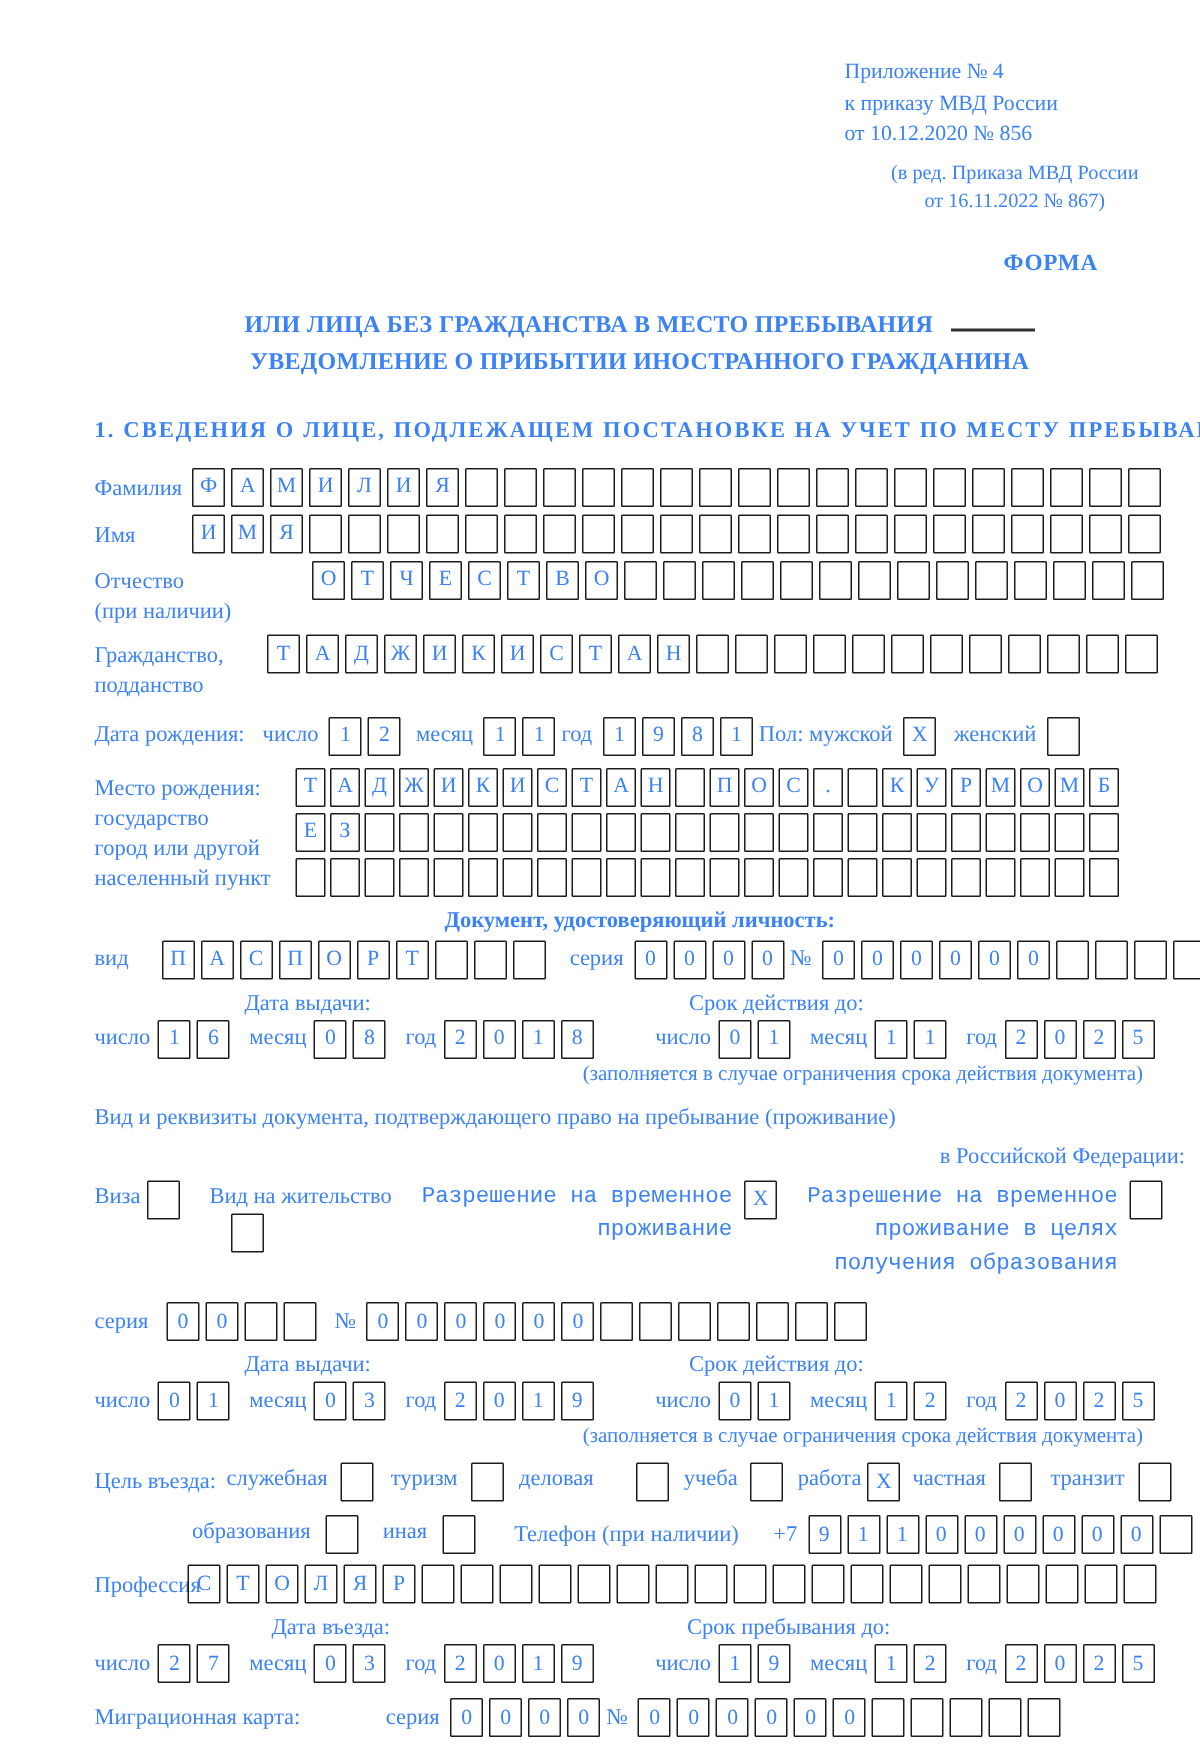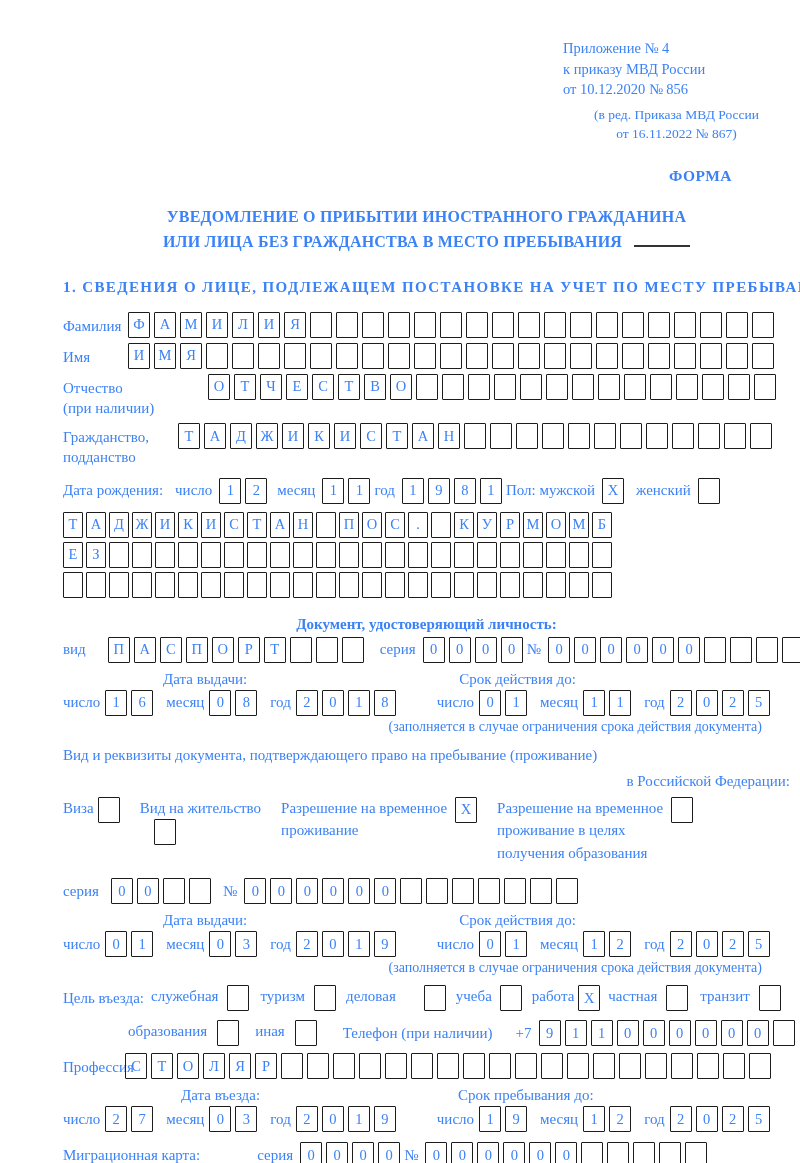--- a/index.html
+++ b/index.html
@@ -46,45 +46,45 @@
   .dg{display:flex;align-items:center;}
   .dg .lbl{margin-right:5px;white-space:nowrap;}
   .dg .cells{margin-right:9px;}
   .note{font-size:14px;text-align:right;padding-right:28px;margin-top:3px;}
   .center-bold{font-weight:bold;text-align:center;margin-top:6px;font-size:15px;}
   .plain-line{margin-top:9px;line-height:1.5;}
   
   .opts-row{display:flex;align-items:flex-start;margin-top:8px;}
   .opt{display:flex;align-items:flex-start;}
   .opt .olabel{line-height:1.5;white-space:nowrap;}
-  .opt .olabel.centered{text-align:left;}
+  .opt .olabel.centered{text-align:right;font-family:Liberation Mono, monospace;}
   .opt .cells{margin-left:8px;margin-top:0;}
 </style>
 </head>
 <body>
 
 <div class="page">
 
   <div class="ref-block">
     <div>Приложение № 4</div>
     <div>к приказу МВД России</div>
     <div>от 10.12.2020 № 856</div>
     <div class="ref-amend">
       <div>(в ред. Приказа МВД России</div>
       <div>от 16.11.2022 № 867)</div>
     </div>
   </div>
 
   <div class="forma">ФОРМА</div>
 
   <div class="title">
-    <div>УВЕДОМЛЕНИЕ О ПРИБЫТИИ ИНОСТРАННОГО ГРАЖДАНИНА</div>
     <div>
       <span>ИЛИ ЛИЦА БЕЗ ГРАЖДАНСТВА В МЕСТО ПРЕБЫВАНИЯ</span><span class="blank-underline"></span>
     </div>
+    <div>УВЕДОМЛЕНИЕ О ПРИБЫТИИ ИНОСТРАННОГО ГРАЖДАНИНА</div>
   </div>
 
   <div class="section-head">1. СВЕДЕНИЯ О ЛИЦЕ, ПОДЛЕЖАЩЕМ ПОСТАНОВКЕ НА УЧЕТ ПО МЕСТУ ПРЕБЫВАНИЯ</div>
 
   <div class="frow" style="margin-top:16px;">
     <div class="flabel w65">Фамилия</div>
     <div class="cells">
         <span class="cell">Ф</span>
         <span class="cell">А</span>
         <span class="cell">М</span>
@@ -230,20 +230,26 @@
     <span class="cells">
         <span class="cell">X</span>
       </span>
     <span class="lbl" style="margin-left:8px;">женский</span>
     <span class="cells">
         <span class="cell"></span>
       </span>
   </div>
 
   <div class="frow" style="margin-top:8px;">
+    <div class="flabel w134">
+      <div>Место рождения:</div>
+      <div>государство</div>
+      <div>город или другой</div>
+      <div>населенный пункт</div>
+    </div>
     <div class="stack sm">
       <div class="cells">
           <span class="cell">Т</span>
           <span class="cell">А</span>
           <span class="cell">Д</span>
           <span class="cell">Ж</span>
           <span class="cell">И</span>
           <span class="cell">К</span>
           <span class="cell">И</span>
           <span class="cell">С</span>
@@ -312,21 +318,21 @@
           <span class="cell"></span>
           <span class="cell"></span>
           <span class="cell"></span>
           <span class="cell"></span>
           <span class="cell"></span>
           <span class="cell"></span>
         </div>
     </div>
   </div>
 
-  <div class="center-bold" style="margin-top:14px;">Документ, удостоверяющий личность:</div>
+  <div class="center-bold" style="margin-top:4px;">Документ, удостоверяющий личность:</div>
 
   <div class="inline-row" style="margin-top:4px;">
     <span class="lbl" style="margin-right:22px;">вид</span>
     <span class="cells">
         <span class="cell">П</span>
         <span class="cell">А</span>
         <span class="cell">С</span>
         <span class="cell">П</span>
         <span class="cell">О</span>
         <span class="cell">Р</span>

